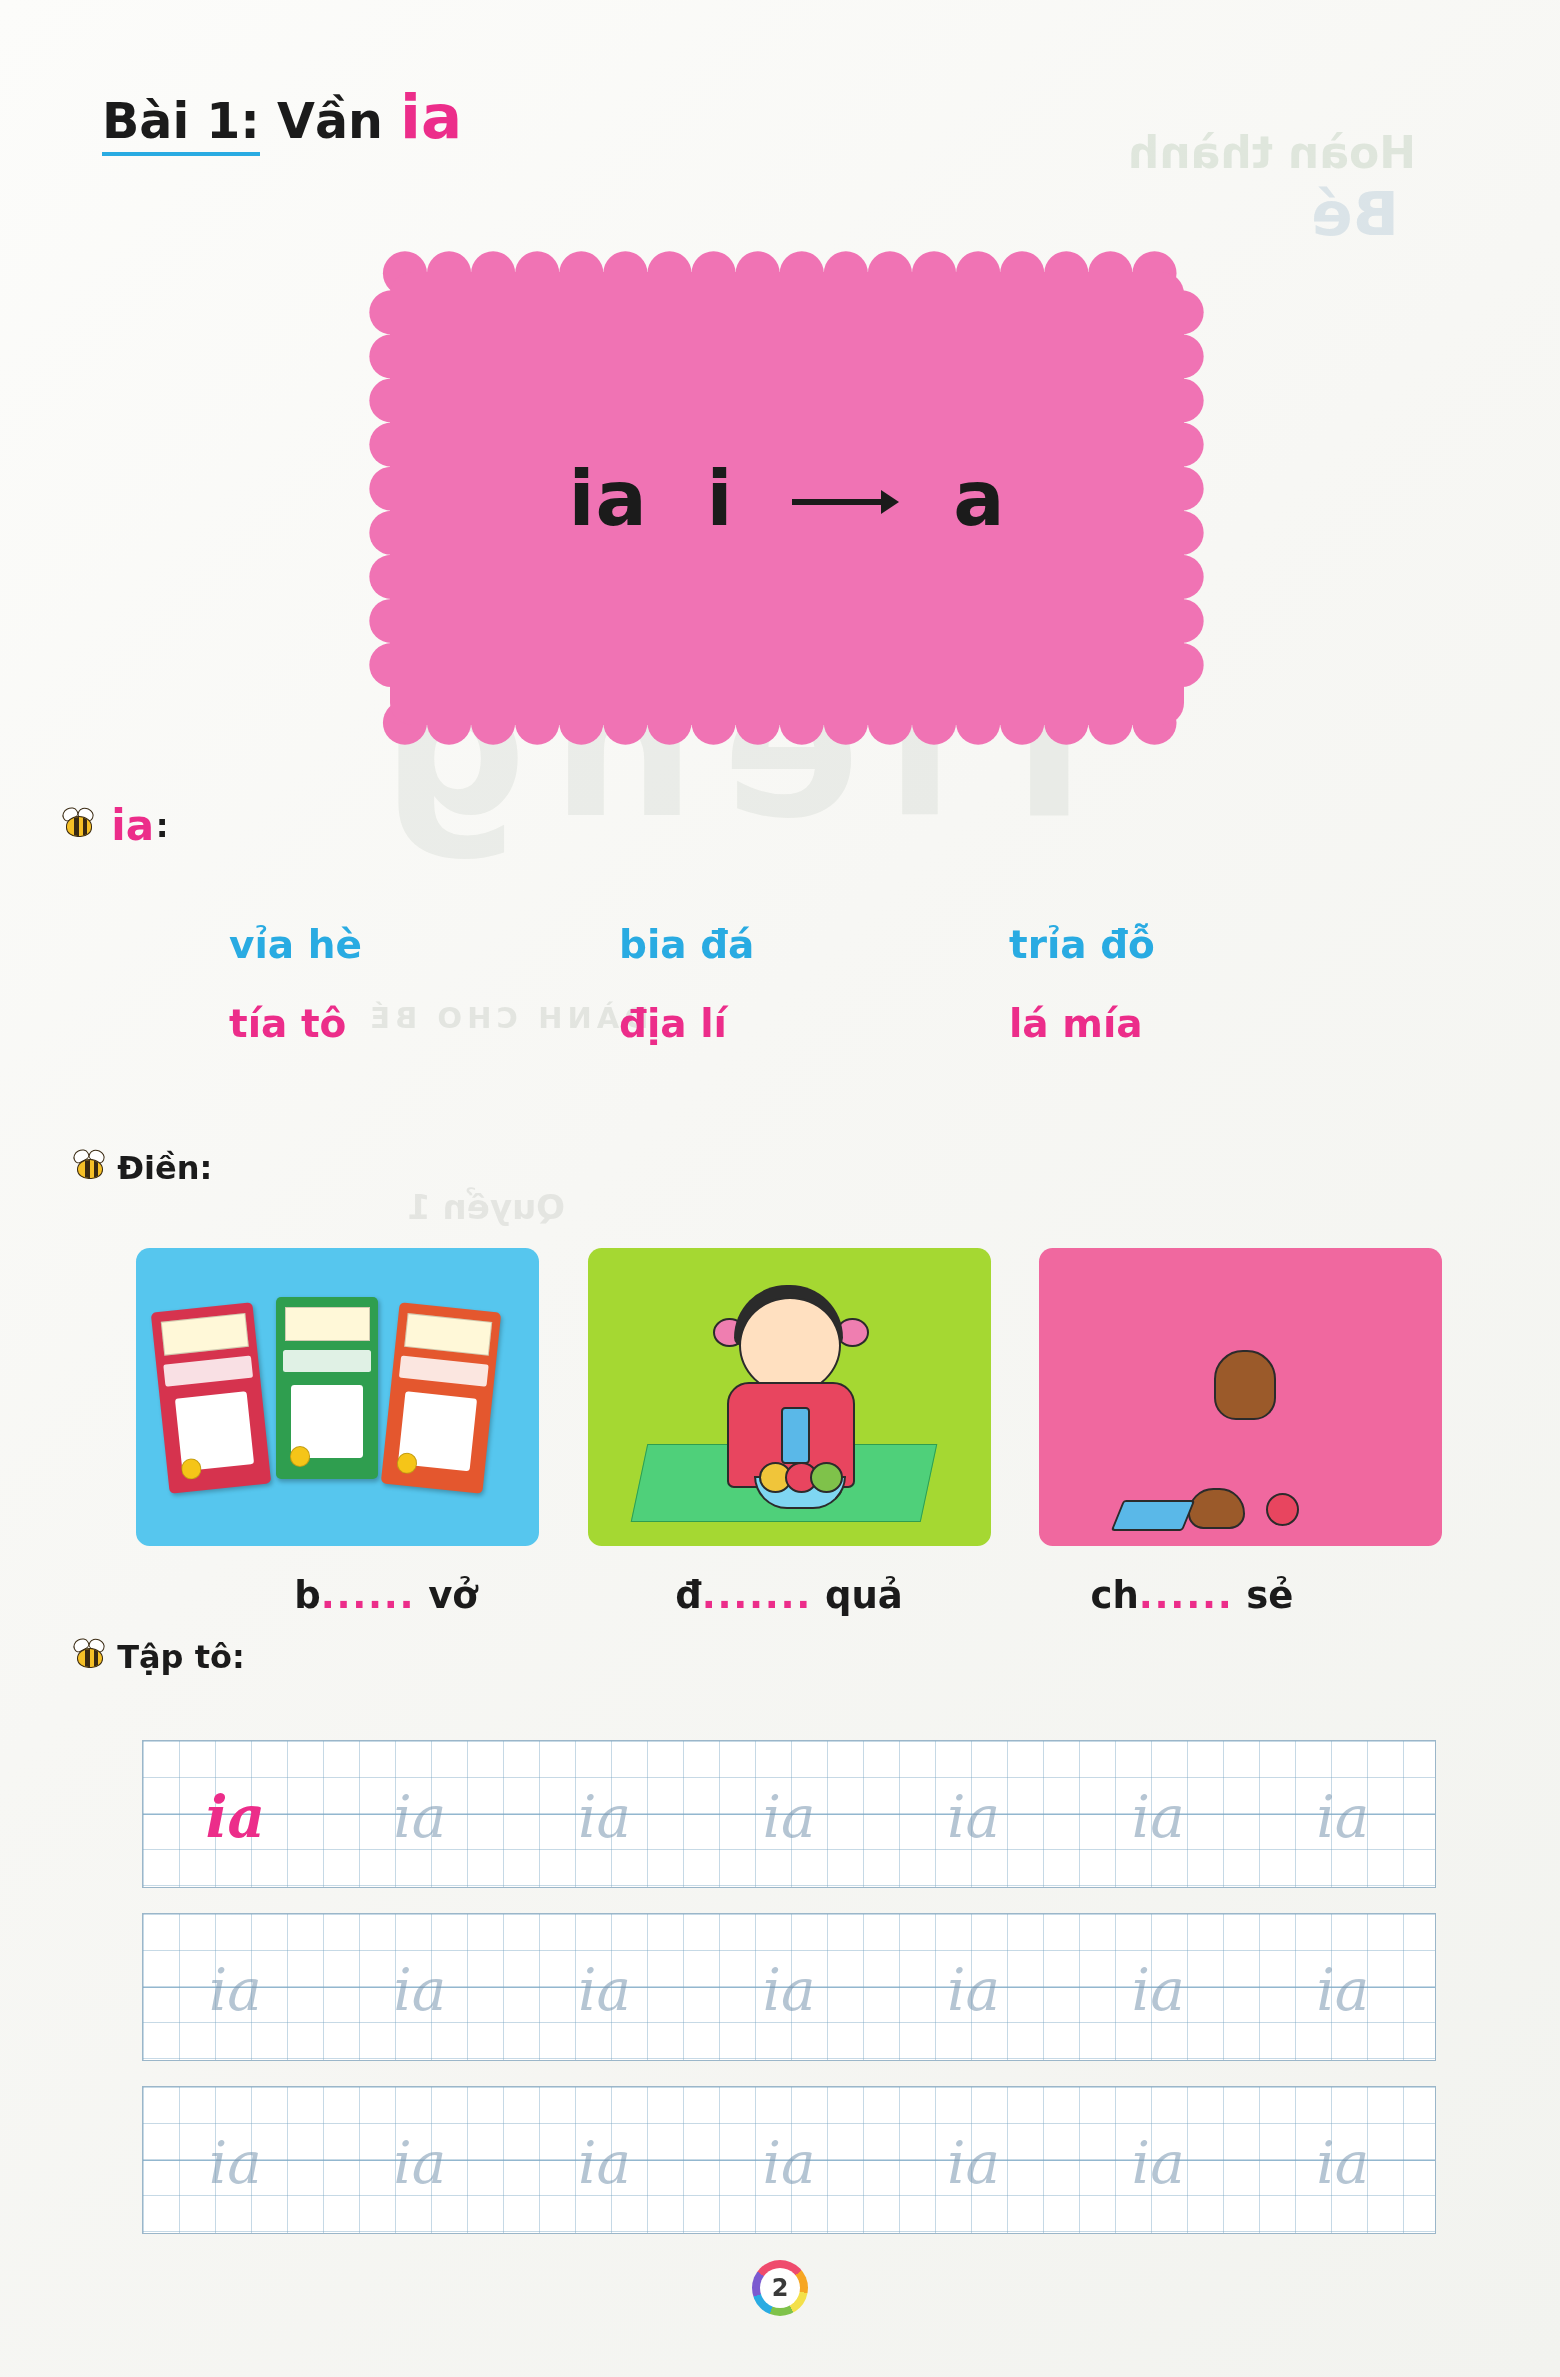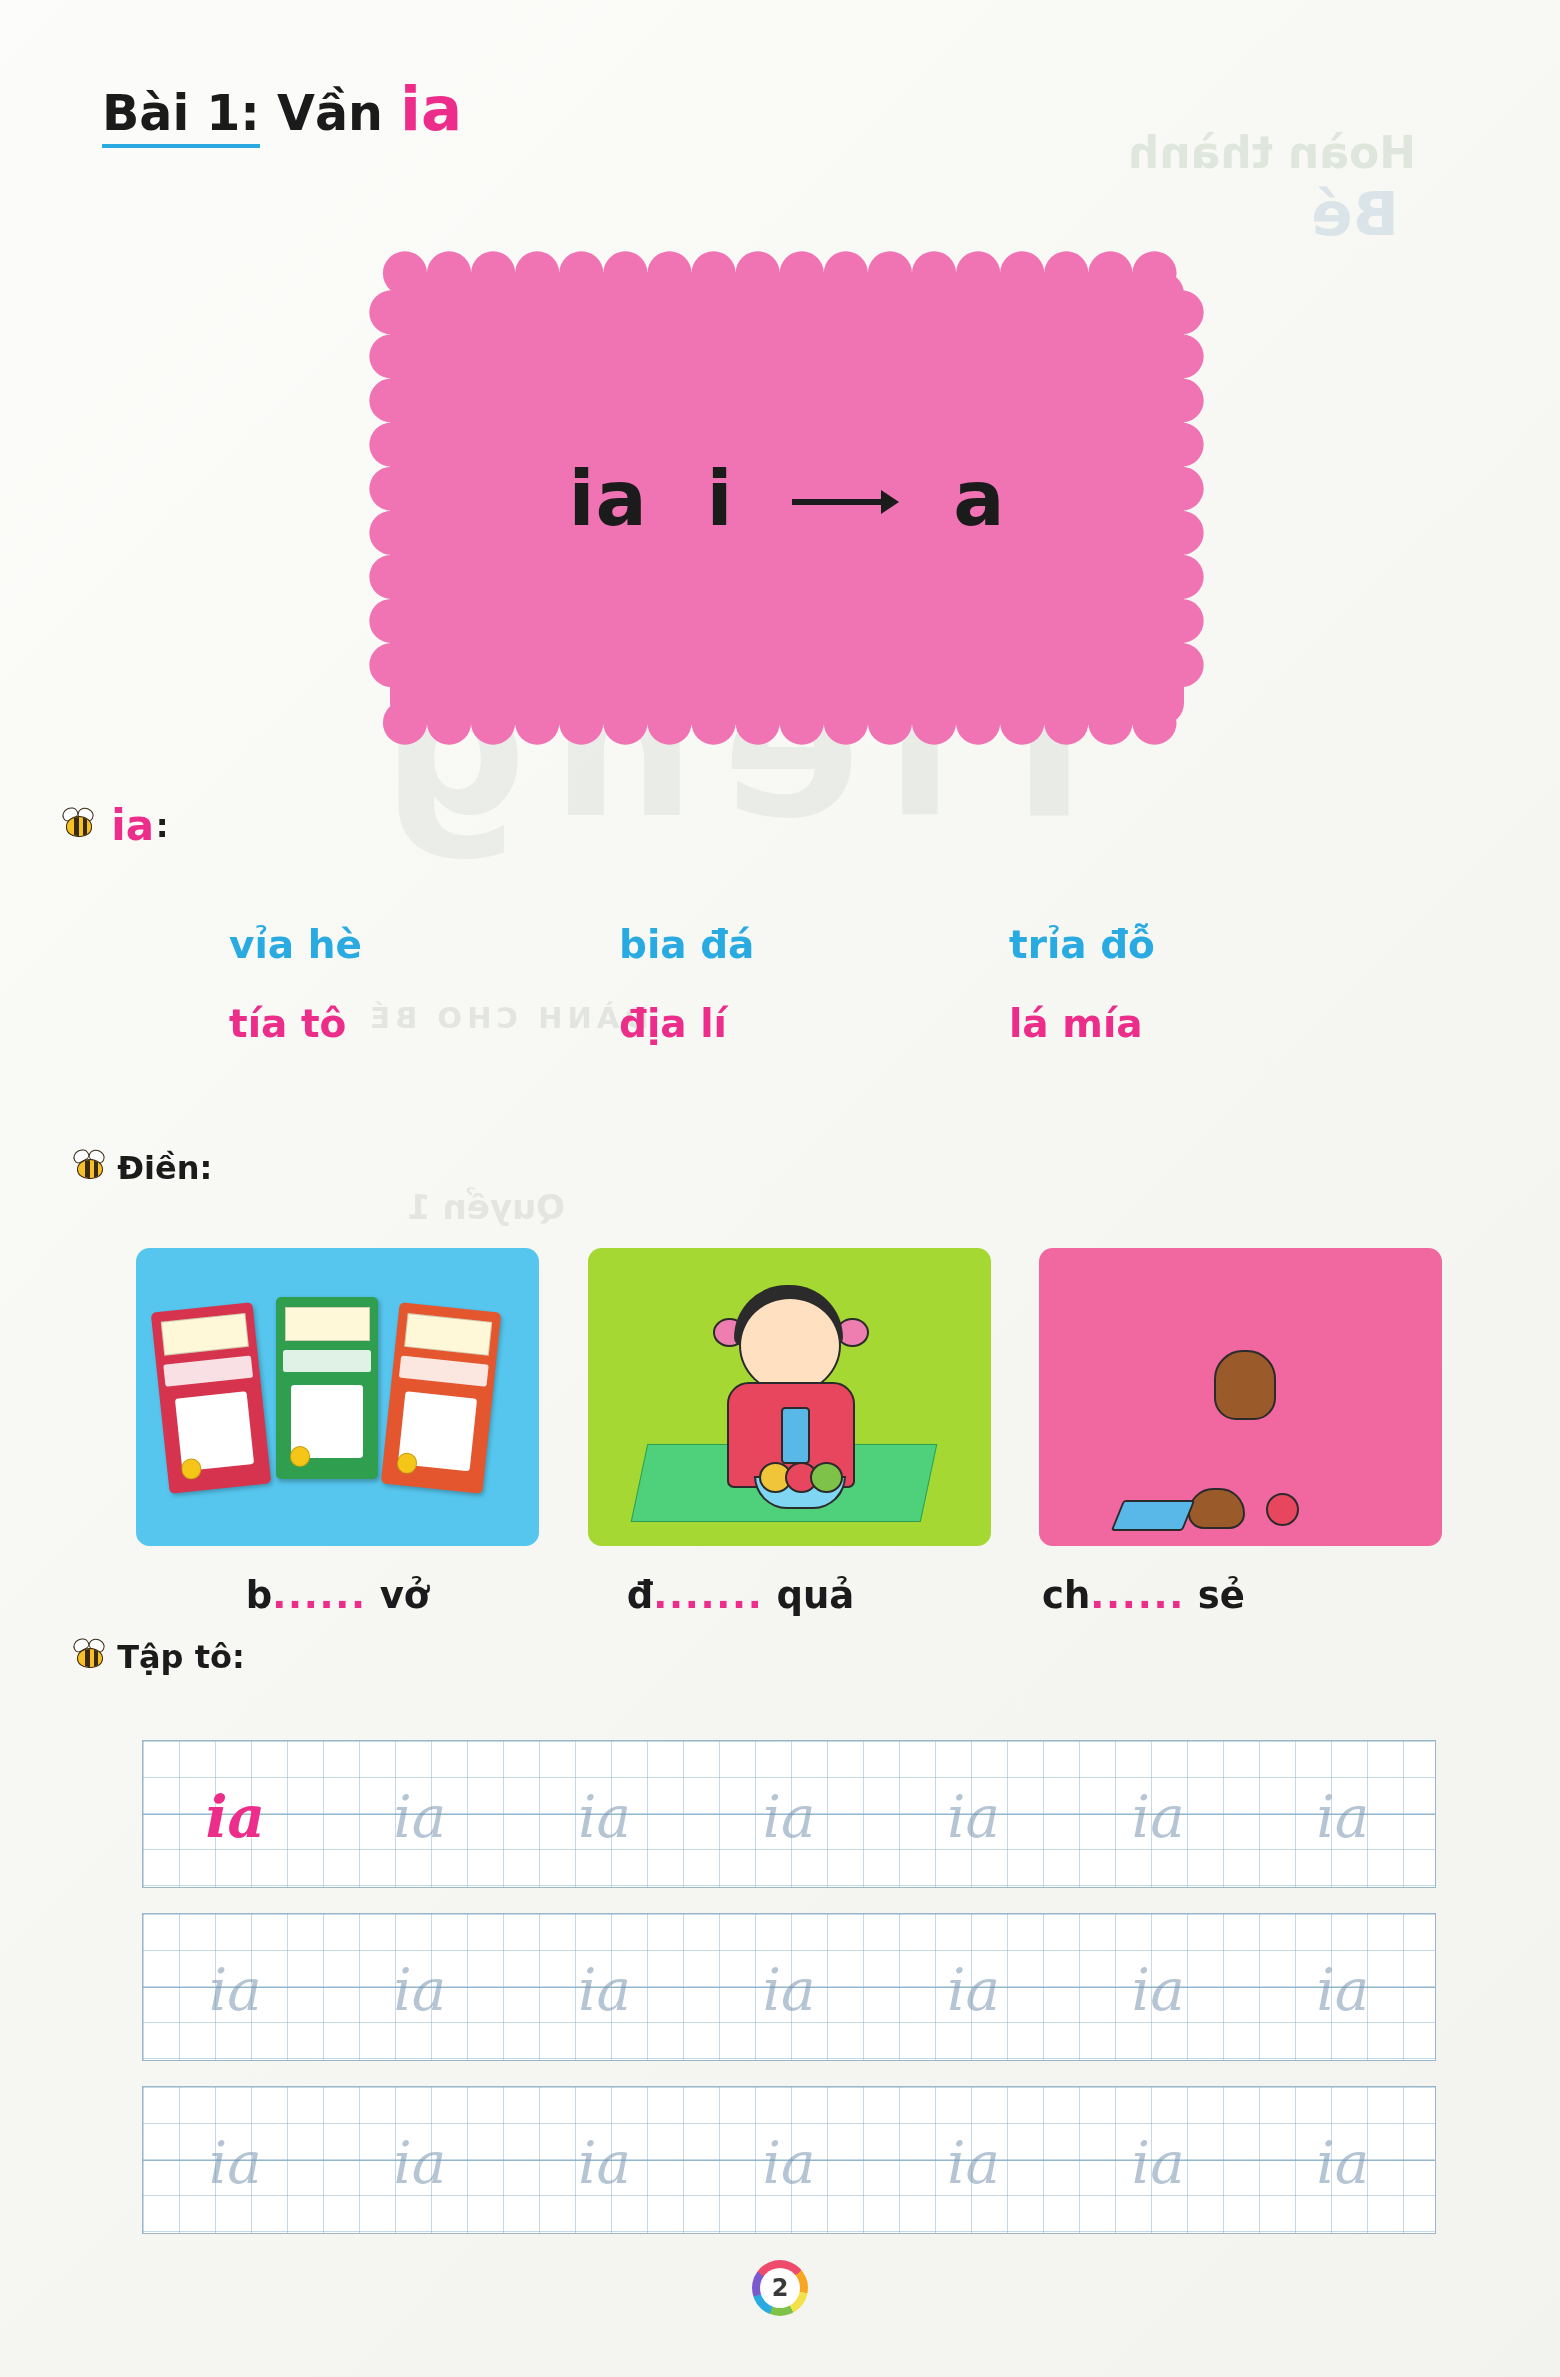--- a/index.html
+++ b/index.html
@@ -35,21 +35,21 @@
   .bleed-1 { top: 127px; right: 144px; font-size: 44px; color: rgba(110,150,110,0.18); }
   .bleed-2 { top: 178px; right: 161px; font-size: 61px; color: rgba(90,140,180,0.18); }
   .bleed-3 { top: 627px; left: 356px; font-size: 203px; color: rgba(120,140,120,0.10); letter-spacing: 25.4px; }
   .bleed-4 { top: 1001px; left: 365px; font-size: 29px; color: rgba(120,130,120,0.16); letter-spacing: 5.1px; }
   .bleed-5 { top: 1187px; left: 407px; font-size: 34px; color: rgba(120,130,120,0.15); }
 
   
   .title {
     position: absolute;
     left: 102px;
-    top: 73px;
+    top: 81px;
     font-size: 49px;
     font-weight: 800;
     color: #1b1b1b;
     white-space: nowrap;
   }
   .title .lesson {
     color: #1b1b1b;
     border-bottom: 4.2px solid #29abe2;
     padding-bottom: 1.7px;
   }
@@ -369,21 +369,21 @@
     border-radius: 50%;
   }
 
   
   .captions {
     position: absolute;
     left: 136px;
     top: 1574px;
     width: 1306px;
     display: flex;
-    justify-content: flex-start;
+    justify-content: center;
   }
   .caption {
     width: 403px;
     text-align: center;
     font-size: 37px;
     font-weight: 700;
     color: #1b1b1b;
     white-space: nowrap;
   }
   .caption .blank { color: #ec2d8a; letter-spacing: 1.7px; }

